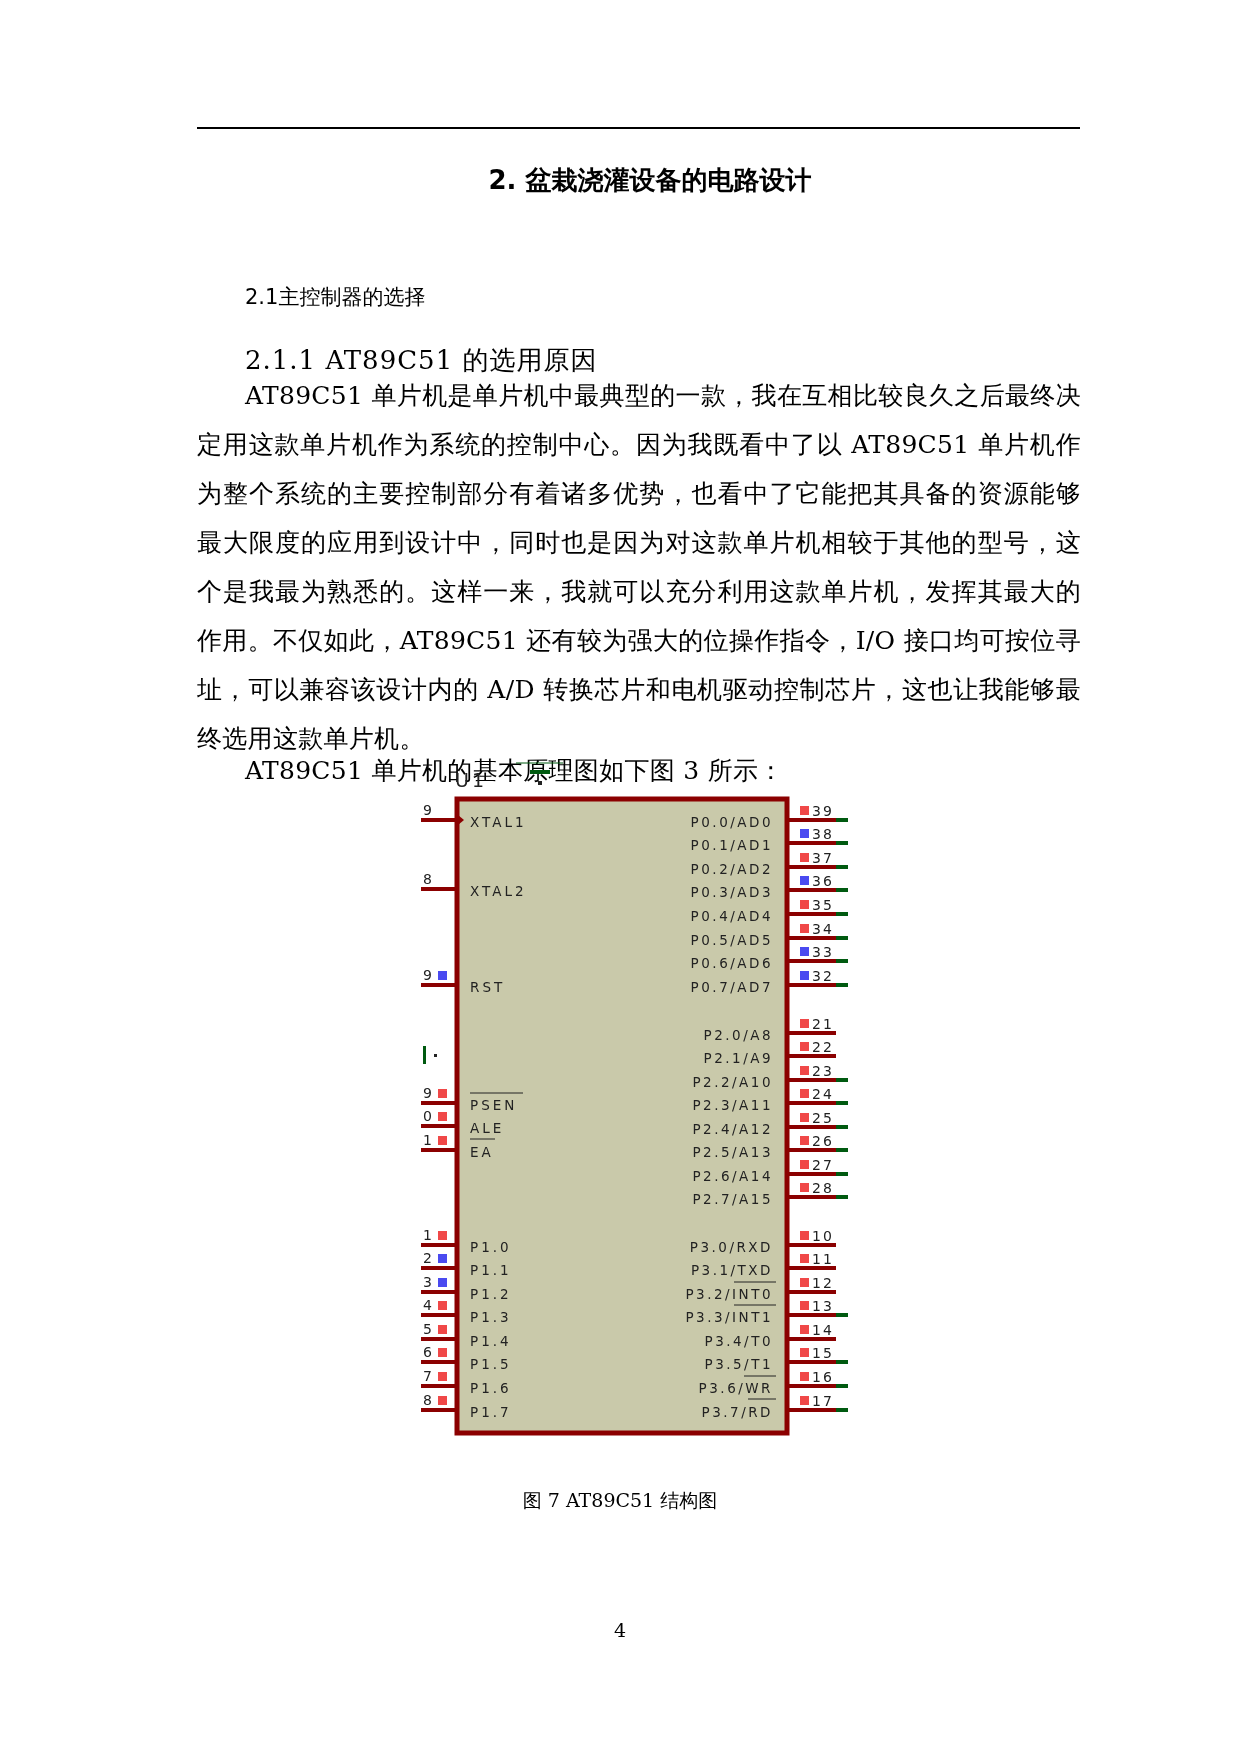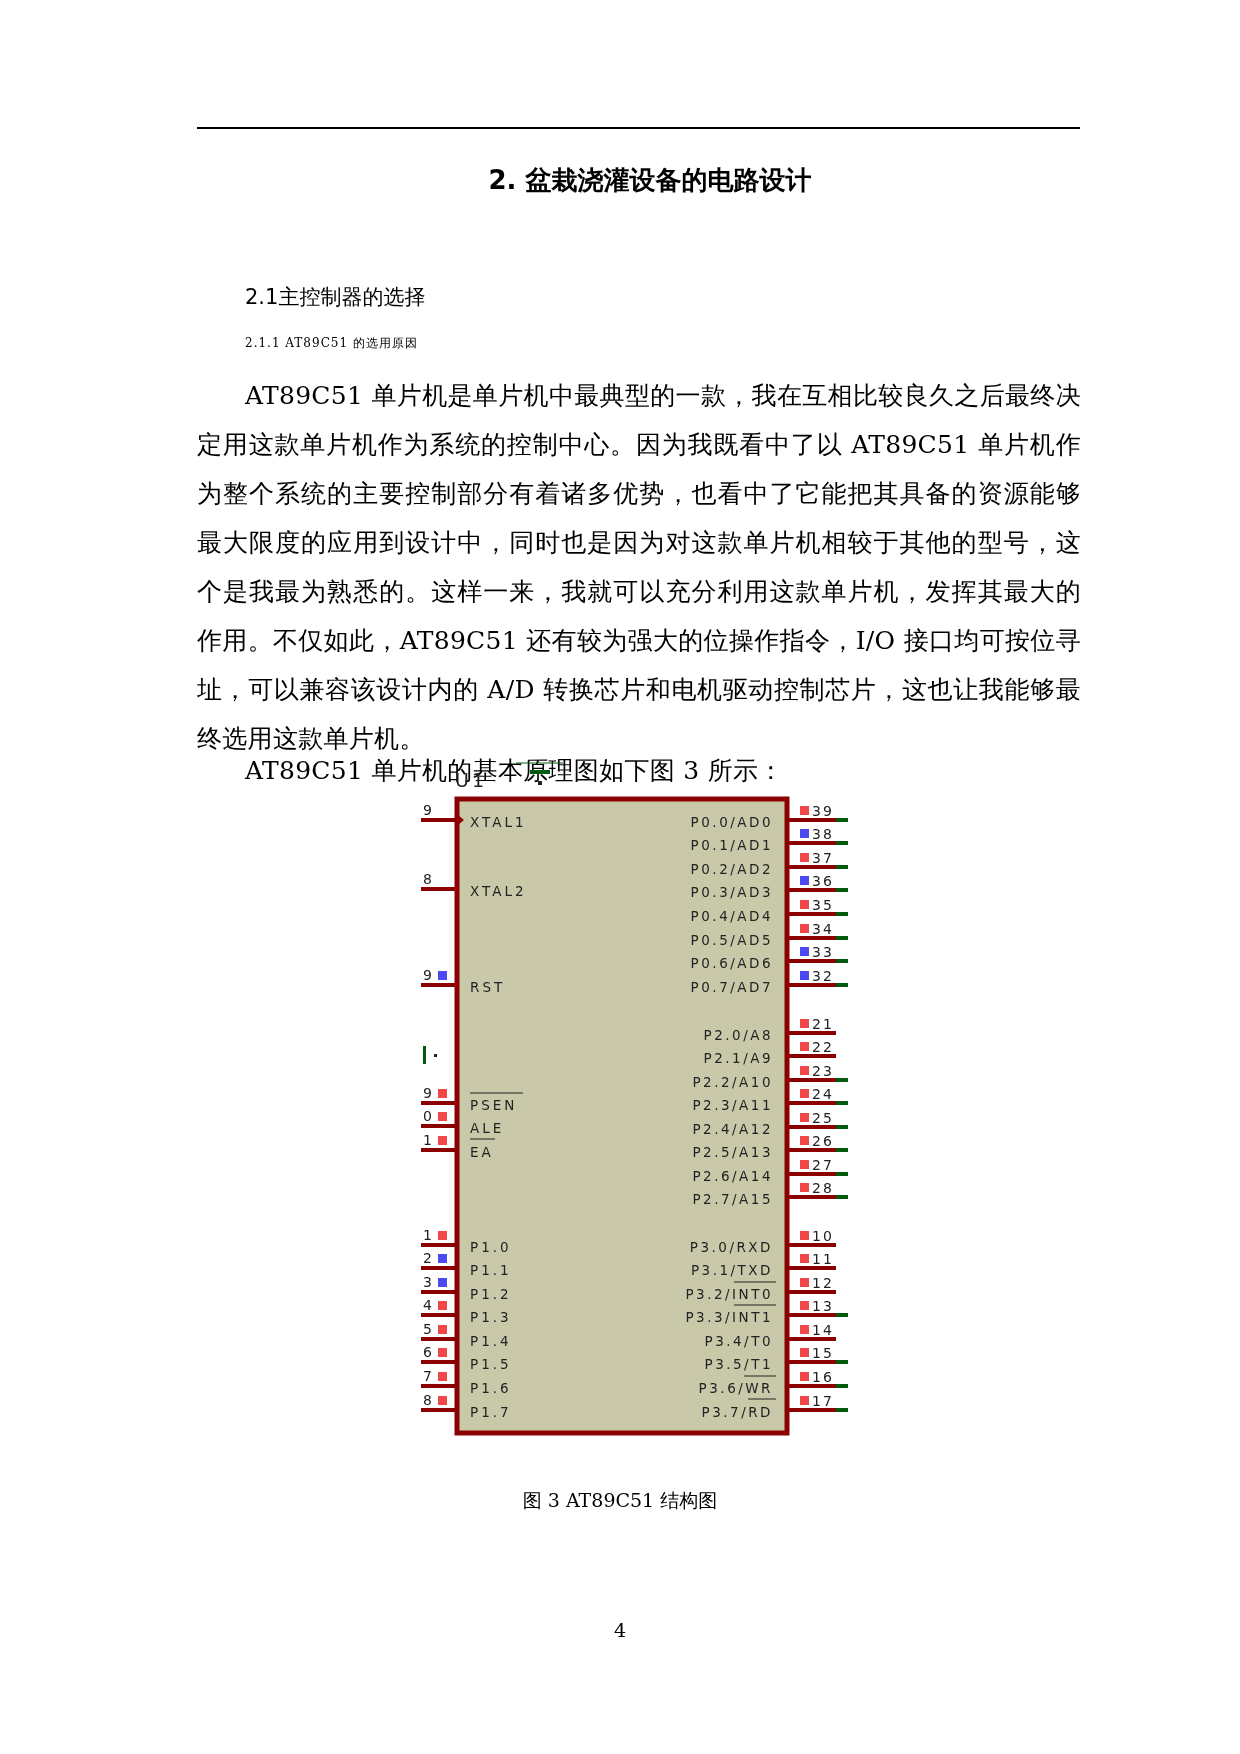--- a/index.html
+++ b/index.html
@@ -1,20 +1,20 @@
 <!DOCTYPE html>
 <html><head>
 <meta charset="utf-8">
 <style>
   html, body { margin:0; padding:0; background:#ffffff; }
   body { width:1240px; height:1754px; position:relative; overflow:hidden; font-family:"DejaVu Serif","Liberation Serif",serif; color:#000; }
   .rule { position:absolute; left:197px; top:127px; width:883px; height:2px; background:#000; }
   .title { position:absolute; left:0; width:1240px; top:160px; text-align:center; font-family:"DejaVu Sans","Liberation Sans",sans-serif; font-weight:bold; font-size:26px; line-height:40px;margin-left:30px; }
   .h2 { position:absolute; left:245px; top:282px; font-family:"DejaVu Sans","Liberation Sans",sans-serif; font-weight:normal; font-size:21px; line-height:30px; }
-  .h3 { position:absolute; left:245px; top:328px; font-size:12px; line-height:30px; letter-spacing:1px; }
+  .h3 { position:absolute; left:245px; top:345px; font-size:26px; line-height:30px; letter-spacing:1px; }
   .para { position:absolute; left:197px; width:884px; font-size:25px; line-height:49px; text-align:justify; text-indent:48px; letter-spacing:0.3px; }
   .p1 { top:371px; }
   .p2 { top:746px; }
   .diagram { position:absolute; left:400px; top:750px; width:480px; height:700px; }
   .diagram text { font-family:"DejaVu Sans","Liberation Sans",sans-serif; fill:#222; }
   .caption { position:absolute; left:0; width:1240px; top:1486px; text-align:center; font-size:19px; line-height:28px; }
   .pagenum { position:absolute; left:0; width:1240px; top:1616px; text-align:center; font-size:19px; line-height:28px; }
 </style>
 </head>
 <body>
@@ -247,14 +247,14 @@
   </g>
 
   <g stroke="#222" stroke-width="1">
     <line x1="734" y1="1282" x2="776" y2="1282"></line>
     <line x1="734" y1="1305" x2="776" y2="1305"></line>
     <line x1="744" y1="1376" x2="776" y2="1376"></line>
     <line x1="748" y1="1399" x2="776" y2="1399"></line>
   </g>
 </svg>
 
-<div class="caption">图 3 AT89C51 结构图</div>
+<div class="caption">图 7 AT89C51 结构图</div>
 <div class="pagenum">4</div>
 
 </body></html>

